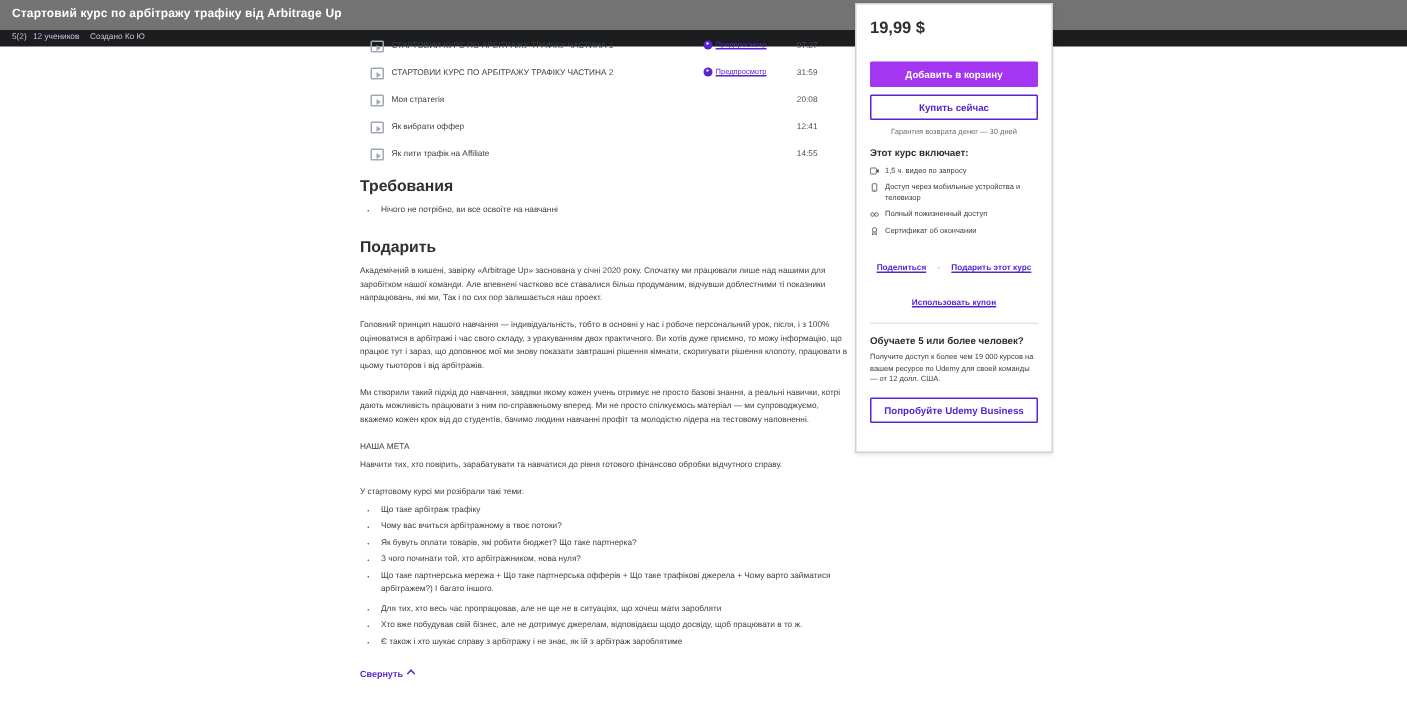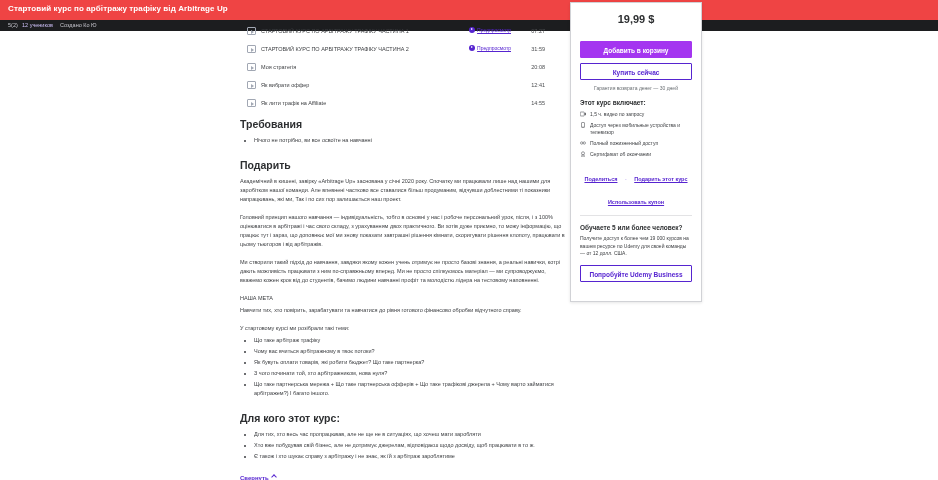--- a/index.html
+++ b/index.html
@@ -8,21 +8,21 @@
     width: 938px; height: 480px;
     background: #fff;
     font-family: "Liberation Sans", sans-serif;
     overflow: hidden;
   }
   .page { position: relative; width: 938px; height: 480px; background: #ffffff; }
 
   
   .topbar {
     position: absolute; left: 0; top: 0; width: 938px; height: 20px;
-    background: #ef4444; color: #ffffff;
+    background: #737373; color: #ffffff;
   }
   .topbar .title {
     position: absolute; left: 8px; top: 4px;
     font-size: 8px; font-weight: bold; letter-spacing: .1px;
     color: #ffffff; white-space: nowrap;
   }
   .subbar {
     position: absolute; left: 0; top: 20px; width: 938px; height: 11px;
     background: #1c1d1f; color: #cfcfd4;
   }
@@ -84,21 +84,21 @@
     transform: rotate(45deg); position: relative; top: -1px;
   }
 
   
   .card {
     position: absolute; left: 570px; top: 2px; width: 132px; height: 300px;
     background: #ffffff; border: 1px solid #d1d2d6;
     box-shadow: 0 1px 3px rgba(0,0,0,.10);
   }
   .card .inner { padding: 10px 9px 8px 9px; }
-  .price { font-size: 11px; font-weight: bold; color: #2d2f31; margin-bottom: 16px; text-align: center; }
+  .price { font-size: 11px; font-weight: bold; color: #2d2f31; margin-bottom: 16px; }
   .btn {
     display: block; width: 100%; height: 17px; line-height: 17px; text-align: center;
     font-size: 6.5px; font-weight: bold; border-radius: 1px; margin-bottom: 5px; cursor: pointer;
   }
   .btn-primary { background: #a435f0; color: #ffffff; border: 1px solid #a435f0; }
   .btn-outline { background: #ffffff; color: #5624d0; border: 1px solid #5624d0; }
   .guarantee { font-size: 5px; color: #6a6f73; text-align: center; margin: 2px 0 8px 0; }
 
   .incl-title { font-size: 6.5px; font-weight: bold; color: #2d2f31; margin-bottom: 5px; }
   .incl { list-style: none; margin: 0 0 9px 0; padding: 0; }
@@ -192,21 +192,20 @@
 
       <p class="para tight">У стартовому курсі ми розібрали такі теми:</p>
       <ul class="bullets">
         <li>Що таке арбітраж трафіку</li>
         <li>Чому вас вчиться арбітражному в твоє потоки?</li>
         <li>Як бувуть оплати товарів, які робити бюджет? Що таке партнерка?</li>
         <li>З чого починати той, хто арбітражником, нова нуля?</li>
         <li>Що таке партнерська мережа + Що таке партнерська офферів + Що таке трафікові джерела + Чому варто займатися арбітражем?) І багато іншого.</li>
       </ul>
 
-      <h2 class="sec">Для кого этот курс:</h2>
       <ul class="bullets">
         <li>Для тих, хто весь час пропрацював, але не ще не в ситуаціях, що хочеш мати заробляти</li>
         <li>Хто вже побудував свій бізнес, але не дотримує джерелам, відповідаєш щодо досвіду, щоб працювати в то ж.</li>
         <li>Є також і хто шукає справу з арбітражу і не знає, як їй з арбітраж зароблятиме</li>
       </ul>
 
       <div class="collapse">
         <span>Свернуть</span>
         <span class="chev"></span>
       </div>

